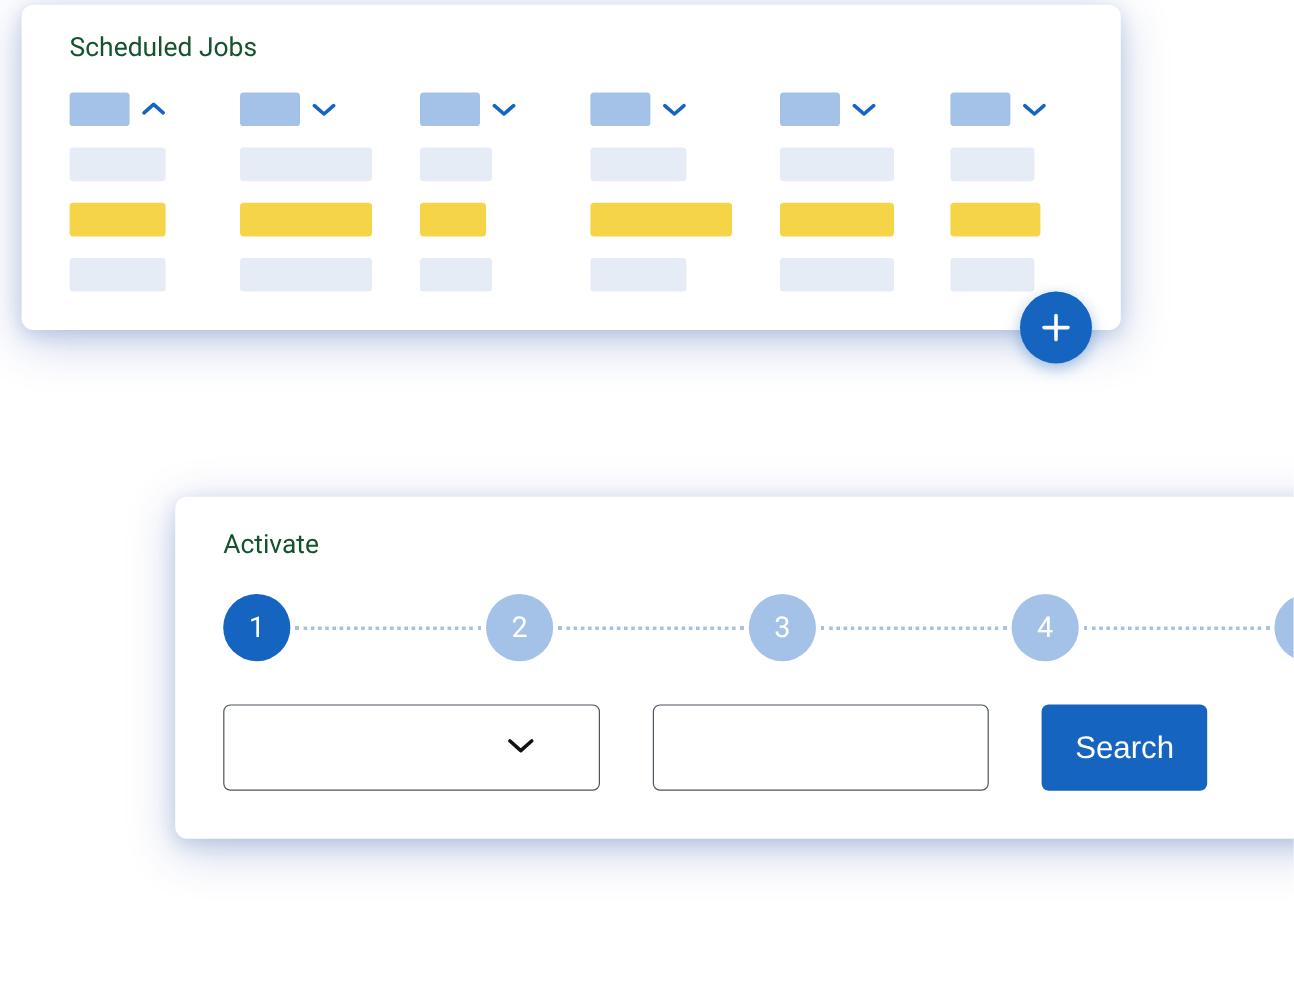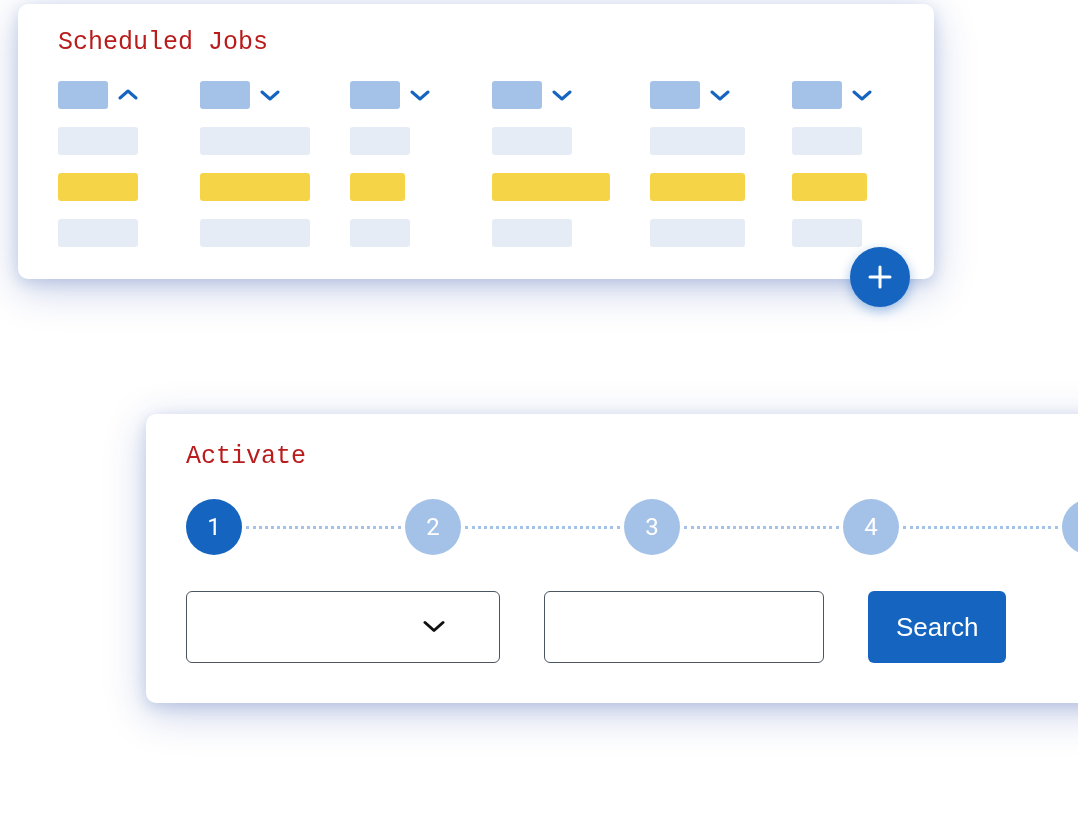--- a/index.html
+++ b/index.html
@@ -16,25 +16,24 @@
       box-shadow: 0 10px 40px rgba(20,60,160,0.25), 0 4px 14px rgba(20,60,160,0.15);
       position: absolute;
     }
     .card-jobs {
       left: 18px;
       top: 4px;
       width: 916px;
       padding: 24px 40px 32px 40px;
     }
     .card-title {
-      font-size: 25px;
-      color: #b91c1c;
+      font-size: 22px;
+      color: #14532d;
       font-weight: 400;
       margin-bottom: 24px;
-      font-family: Liberation Mono, monospace;
     }
     .jobs-grid {
       display: grid;
       grid-template-columns: repeat(6, 1fr);
       column-gap: 40px;
       row-gap: 18px;
     }
     .col-header {
       display: flex;
       align-items: center;

